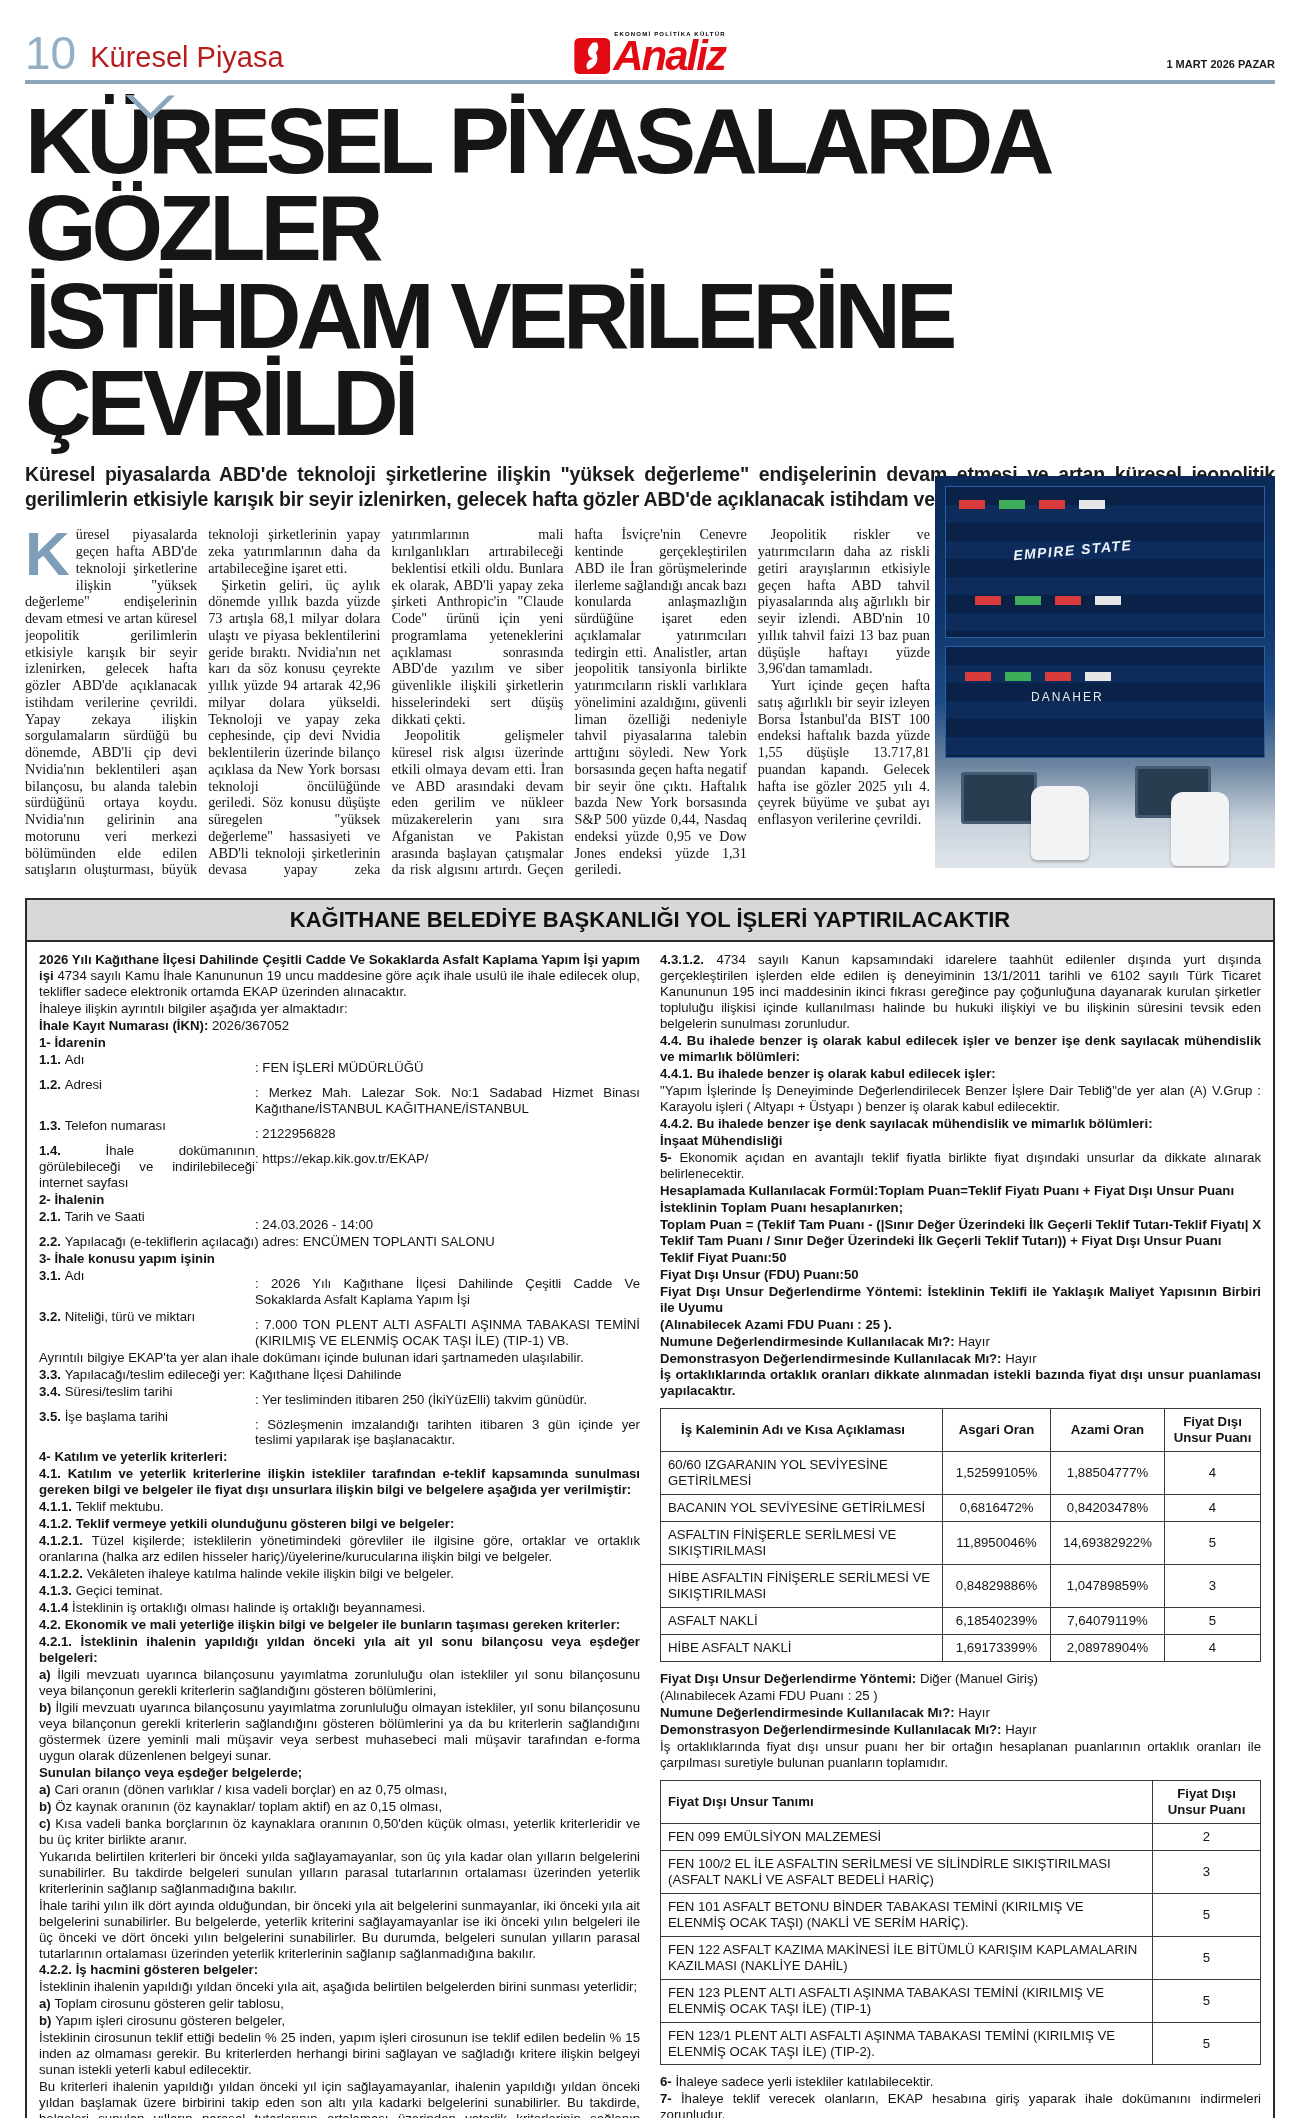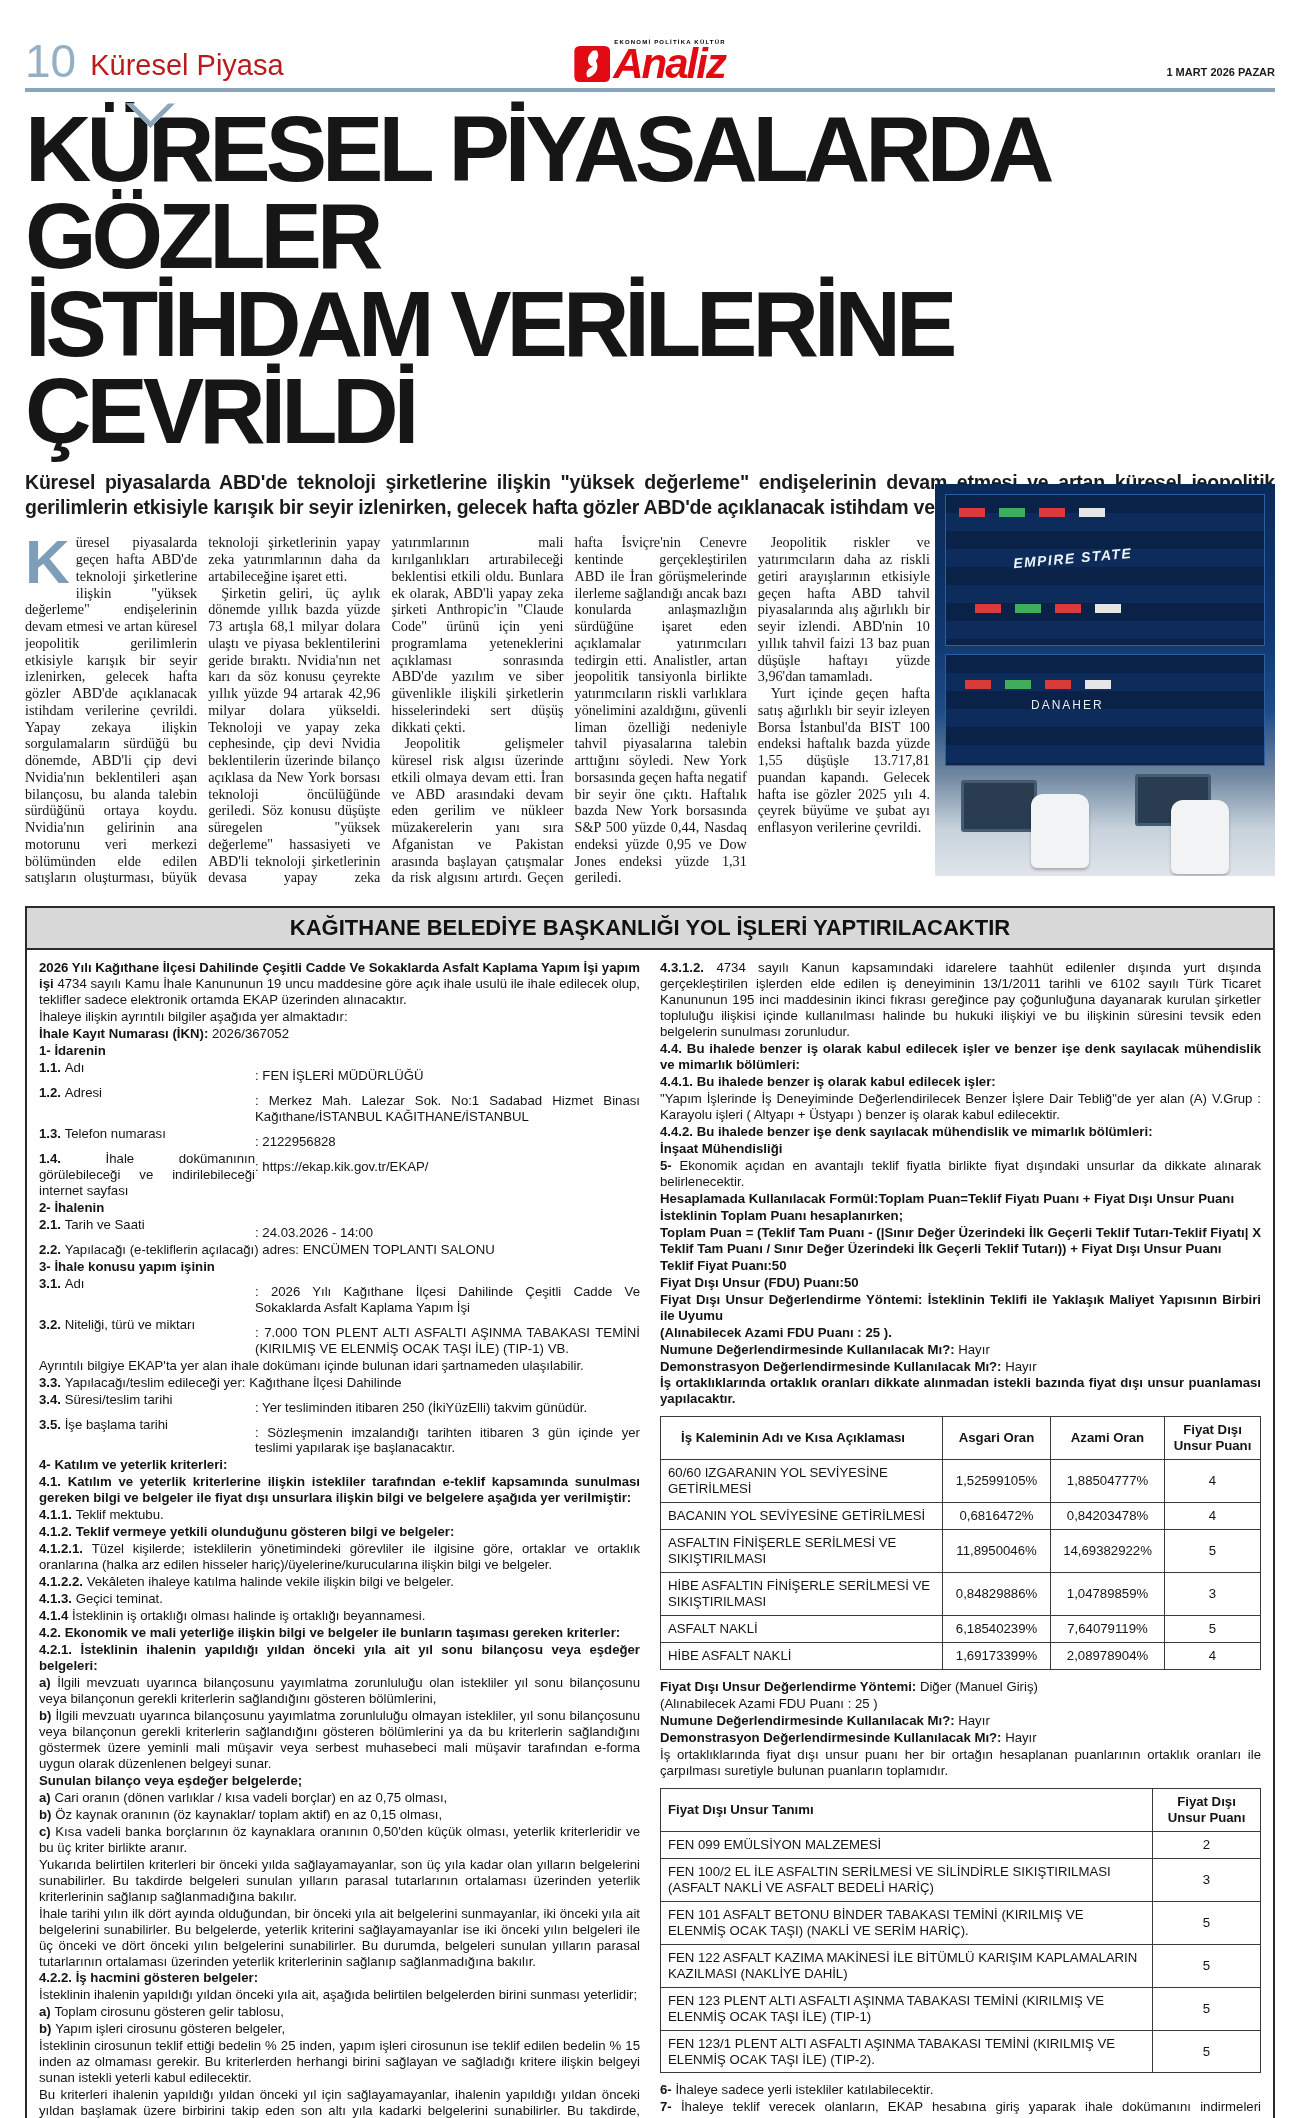--- a/index.html
+++ b/index.html
@@ -1,20 +1,20 @@
 <!DOCTYPE html>
 <html lang="tr"><head>
 <meta charset="utf-8">
 <style>
   html,body{margin:0;padding:0;background:#fff;}
   body{width:1300px;font-family:"Liberation Sans",sans-serif;color:#111;}
   .page{padding:0 25px;}
 
   
-  .masthead{position:relative;height:58px;padding-top:24px;display:flex;align-items:flex-end;}
+  .masthead{position:relative;height:58px;padding-top:16px;display:flex;align-items:flex-end;}
   .page-no{font-size:46px;line-height:0.9;color:#94b0c6;font-weight:400;}
   .section-name{font-size:29px;color:#b91c1c;margin-left:14px;line-height:1;padding-bottom:2px;}
   .brand{position:absolute;left:50%;transform:translateX(-50%);bottom:0;text-align:left;}
   .brand-tagline{font-size:6px;font-weight:700;letter-spacing:1.2px;color:#000;margin-left:40px;margin-bottom:1px;}
   .brand-row{display:flex;align-items:center;gap:3px;}
   .brand-name{font-size:42px;font-weight:700;font-style:italic;color:#e30b13;letter-spacing:-2px;line-height:0.85;}
   .brand-icon svg{display:block;}
   .date-line{position:absolute;right:0;bottom:4px;font-size:11px;font-weight:700;color:#1a1a1a;}
   .rule{height:4px;background:#8ba6ba;margin-top:6px;position:relative;}
   .rule-notch{position:absolute;left:108px;top:-2px;width:30px;height:30px;background:#fff;

